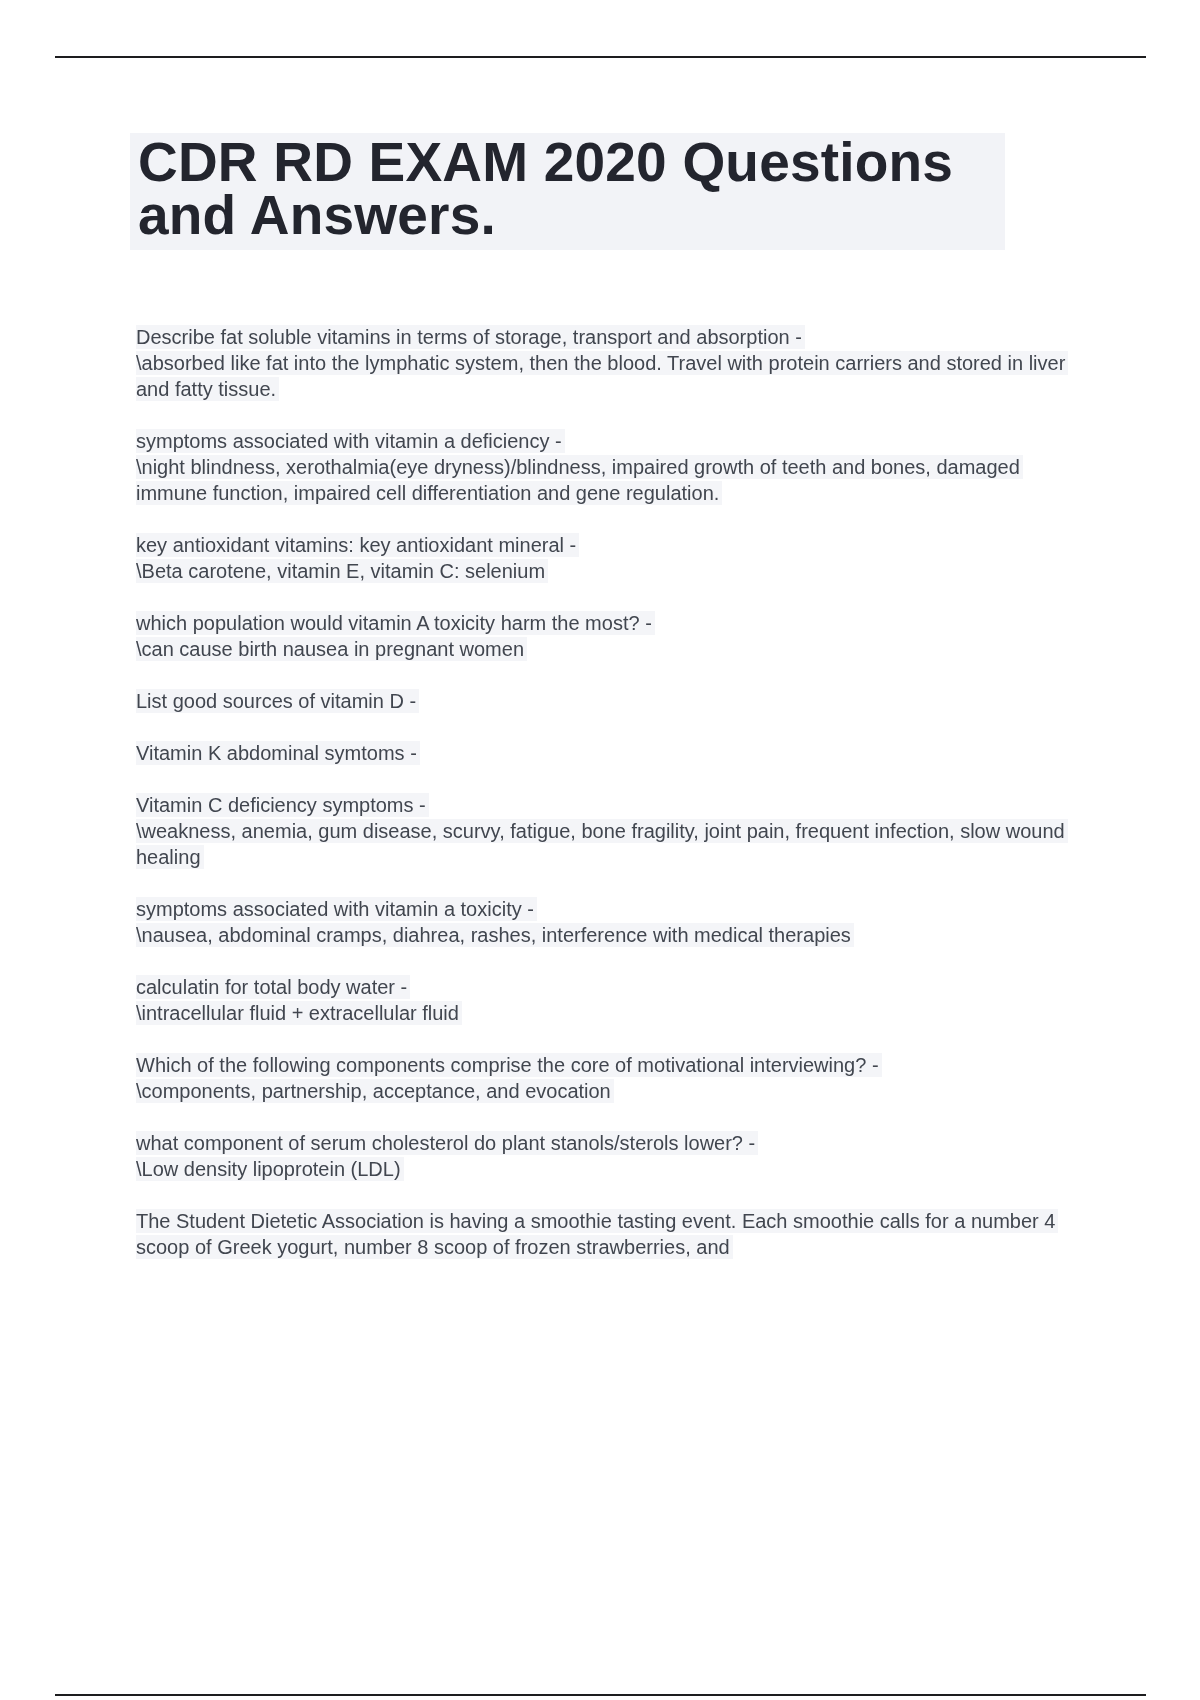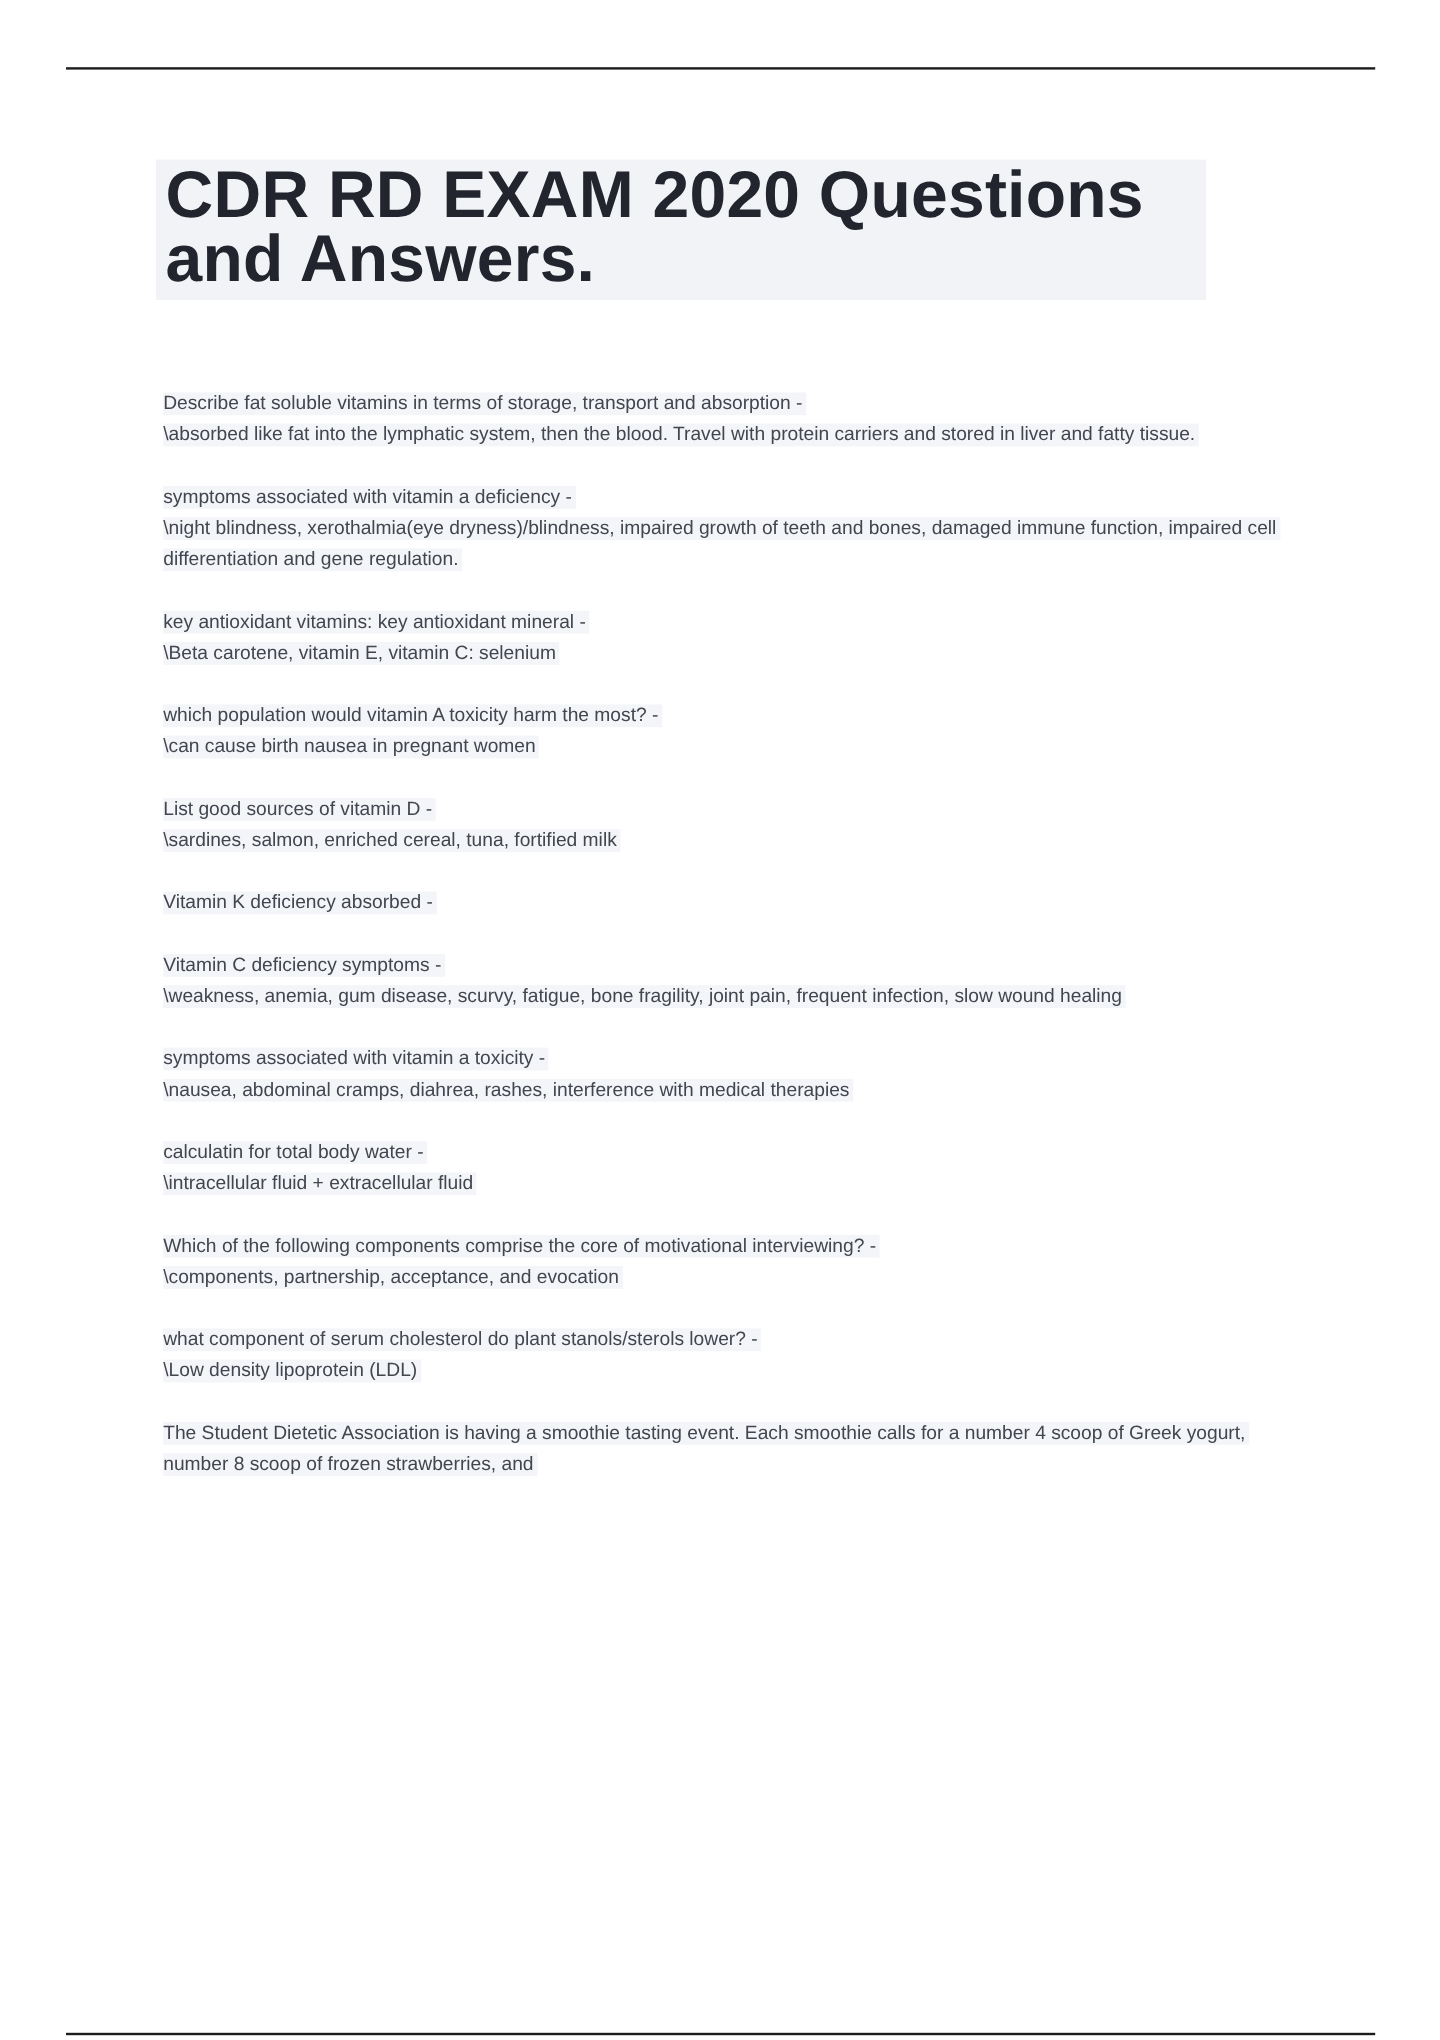--- a/index.html
+++ b/index.html
@@ -42,21 +42,21 @@
     line-height:53px;
     font-weight:700;
     padding:3px 0 8px 8px;
     letter-spacing:0.2px;
   }
   .qa-list{
     margin-top:74px;
     padding-left:6px;
   }
   .qa-block{
-    font-size:16px;
+    font-size:20px;
     line-height:26px;
     color:var(--body-color);
     max-width:935px;
     margin-bottom:26px;
   }
   .qa-block span{
     background:var(--line-highlight);
     box-decoration-break:clone;
     -webkit-box-decoration-break:clone;
     padding:1px 3px 1px 0;
@@ -72,23 +72,23 @@
 
   <div class="qa-list">
   <p class="qa-block"><span>Describe fat soluble vitamins in terms of storage, transport and absorption -</span><br><span>\absorbed like fat into the lymphatic system, then the blood. Travel with protein carriers and stored in liver and fatty tissue.</span></p>
 
   <p class="qa-block"><span>symptoms associated with vitamin a deficiency -</span><br><span>\night blindness, xerothalmia(eye dryness)/blindness, impaired growth of teeth and bones, damaged immune function, impaired cell differentiation and gene regulation.</span></p>
 
   <p class="qa-block"><span>key antioxidant vitamins: key antioxidant mineral -</span><br><span>\Beta carotene, vitamin E, vitamin C: selenium</span></p>
 
   <p class="qa-block"><span>which population would vitamin A toxicity harm the most? -</span><br><span>\can cause birth nausea in pregnant women</span></p>
 
-  <p class="qa-block"><span>List good sources of vitamin D -</span><br><span>\sardines, salmon, enriched cereal, tuna, fortified milk</span></p>
+  <p class="qa-block"><span>List good sources of vitamin D -</span><br></p>
 
-  <p class="qa-block"><span>Vitamin K deficiency absorbed -</span><br></p>
+  <p class="qa-block"><span>Vitamin K abdominal symtoms -</span><br></p>
 
   <p class="qa-block"><span>Vitamin C deficiency symptoms -</span><br><span>\weakness, anemia, gum disease, scurvy, fatigue, bone fragility, joint pain, frequent infection, slow wound healing</span></p>
 
   <p class="qa-block"><span>symptoms associated with vitamin a toxicity -</span><br><span>\nausea, abdominal cramps, diahrea, rashes, interference with medical therapies</span></p>
 
   <p class="qa-block"><span>calculatin for total body water -</span><br><span>\intracellular fluid + extracellular fluid</span></p>
 
   <p class="qa-block"><span>Which of the following components comprise the core of motivational interviewing? -</span><br><span>\components, partnership, acceptance, and evocation</span></p>
 
   <p class="qa-block"><span>what component of serum cholesterol do plant stanols/sterols lower? -</span><br><span>\Low density lipoprotein (LDL)</span></p>

